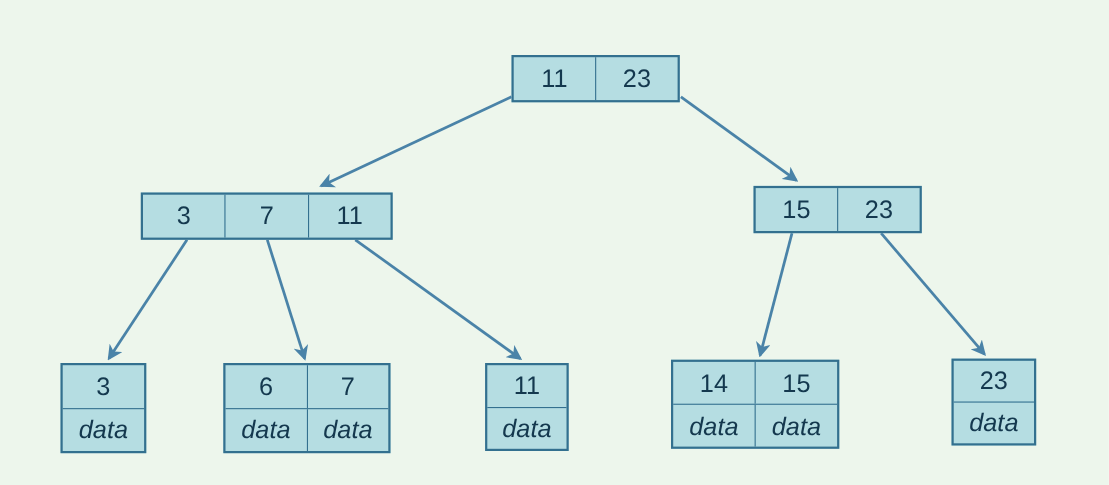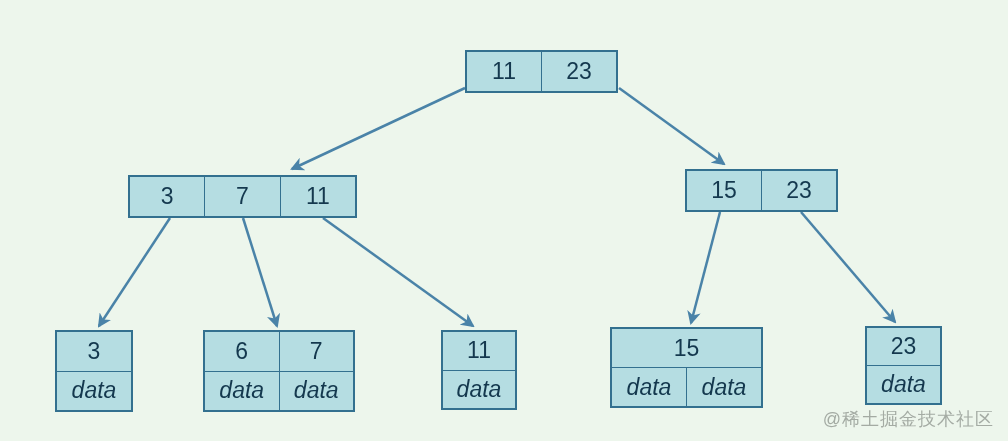--- a/index.html
+++ b/index.html
@@ -118,32 +118,32 @@
     <div class="row">
       <div class="cell">11</div>
     </div>
     <div class="row bottom">
       <div class="cell">data</div>
     </div>
   </div>
 
   <div class="node leaf" style="left:610px; top:327px; width:153px; height:81px">
     <div class="row">
+      <div class="cell">14</div>
       <div class="cell">15</div>
     </div>
     <div class="row bottom">
       <div class="cell">data</div>
       <div class="cell">data</div>
     </div>
   </div>
 
   <div class="node leaf" style="left:865px; top:326px; width:77px; height:79px">
     <div class="row">
       <div class="cell">23</div>
     </div>
     <div class="row bottom">
       <div class="cell">data</div>
     </div>
   </div>
 
-  <div class="watermark">@稀土掘金技术社区</div>
 
 </div>
 
 </body></html>

